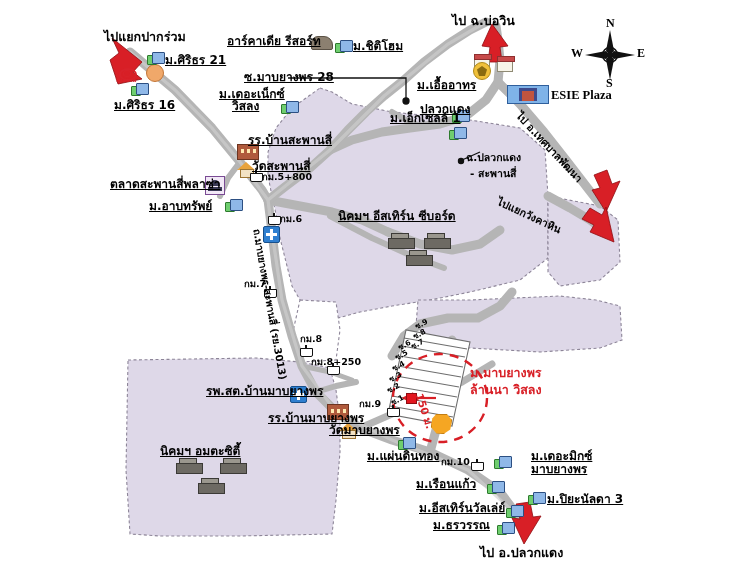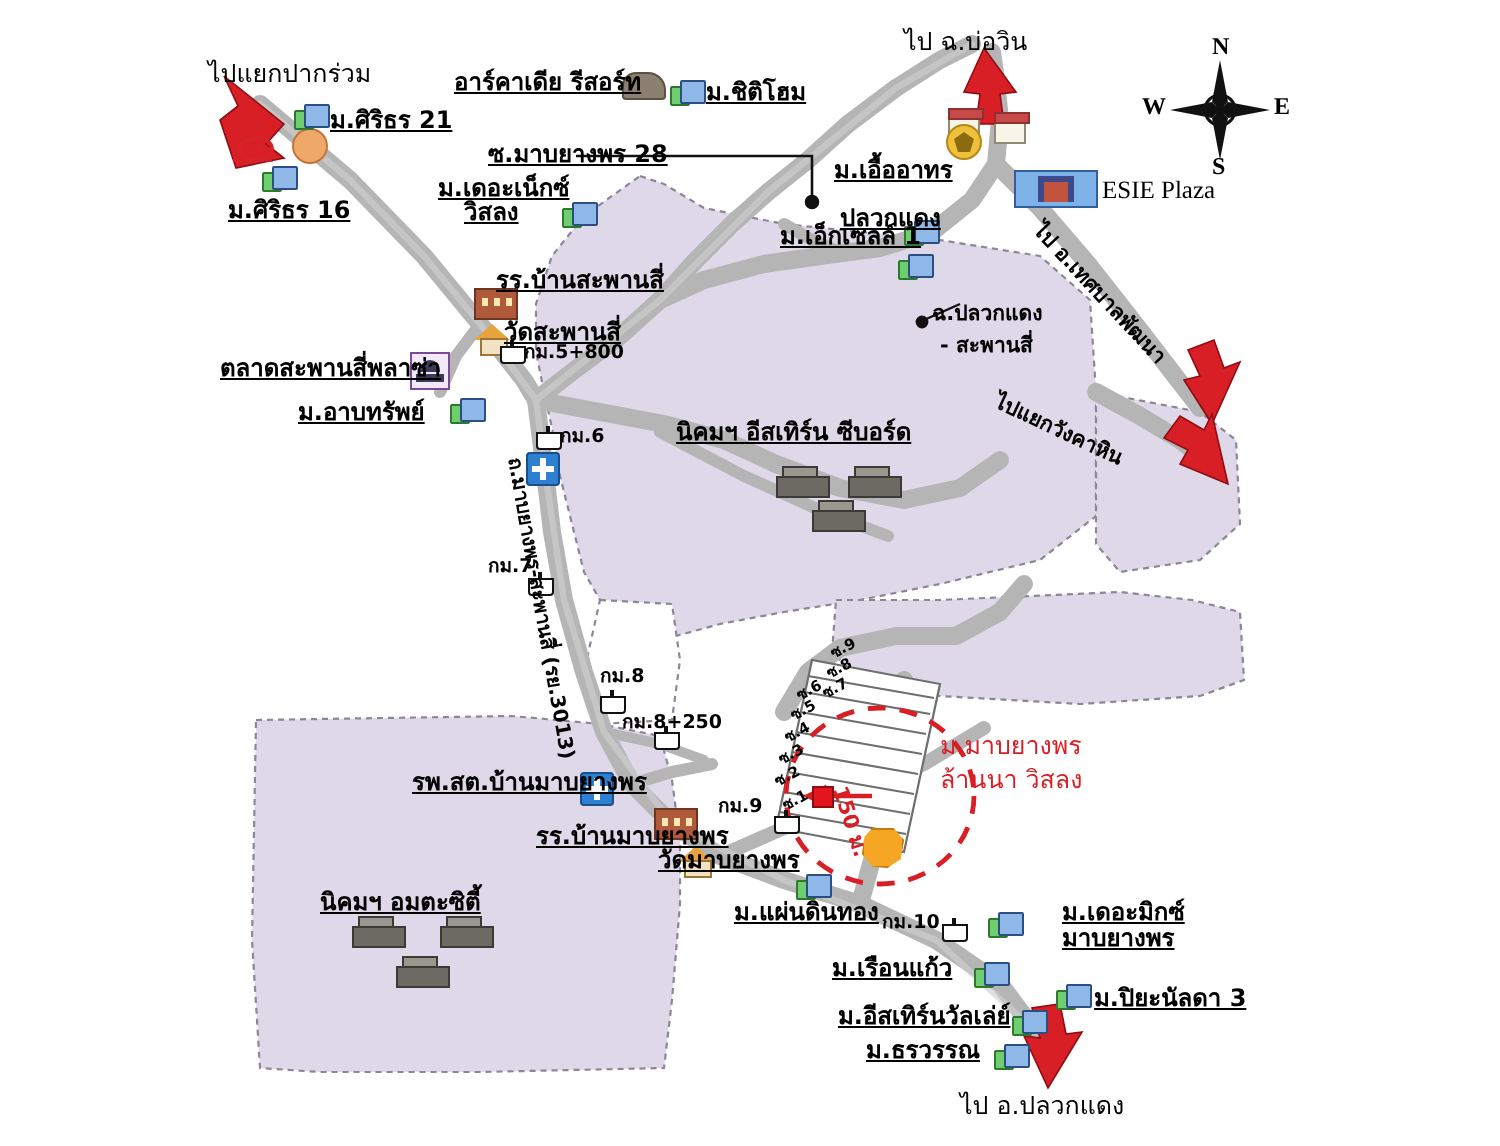--- a/index.html
+++ b/index.html
@@ -9,21 +9,21 @@
     font-family:"DejaVu Sans","Liberation Sans",sans-serif;
   }
   #map svg{position:absolute;left:0;top:0;width:750px;height:573px;}
   .lbl{
     position:absolute;white-space:nowrap;
     font-family:"DejaVu Sans","Liberation Sans",sans-serif;
     color:#000;line-height:1.12;
   }
   .t10{font-size:10.5px;}
   .t11{font-size:12px;font-weight:bold;text-decoration:underline;}
-  .t12{font-size:12.5px;font-weight:normal;}
+  .t12{font-size:12.5px;font-weight:bold;}
   .red{color:#d81f26;}
   .bold{font-weight:bold;}
   .ctr{text-align:center;}
   .rot-road{
     transform-origin:0 0;
     font-size:10px;font-weight:bold;color:#000;
   }
   .km{font-size:9.5px;font-weight:bold;}
   .soi{font-size:7.5px;font-weight:bold;color:#000;}
   

